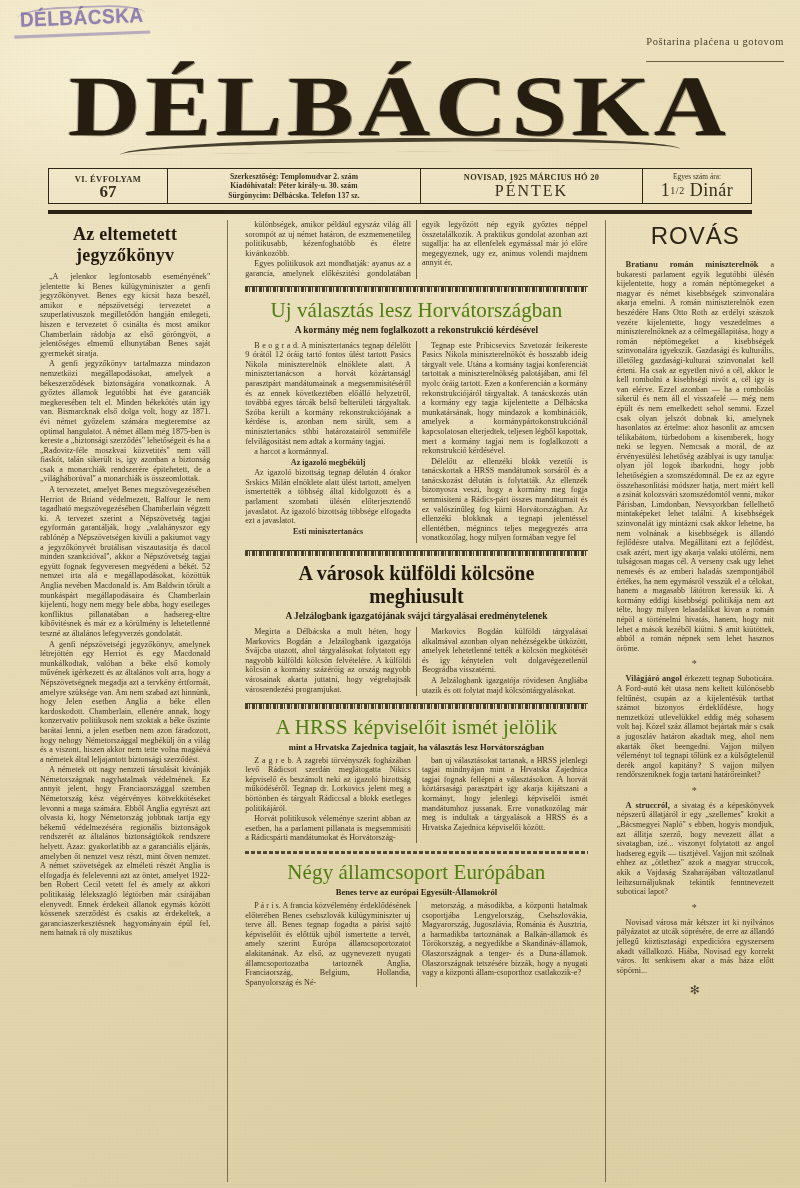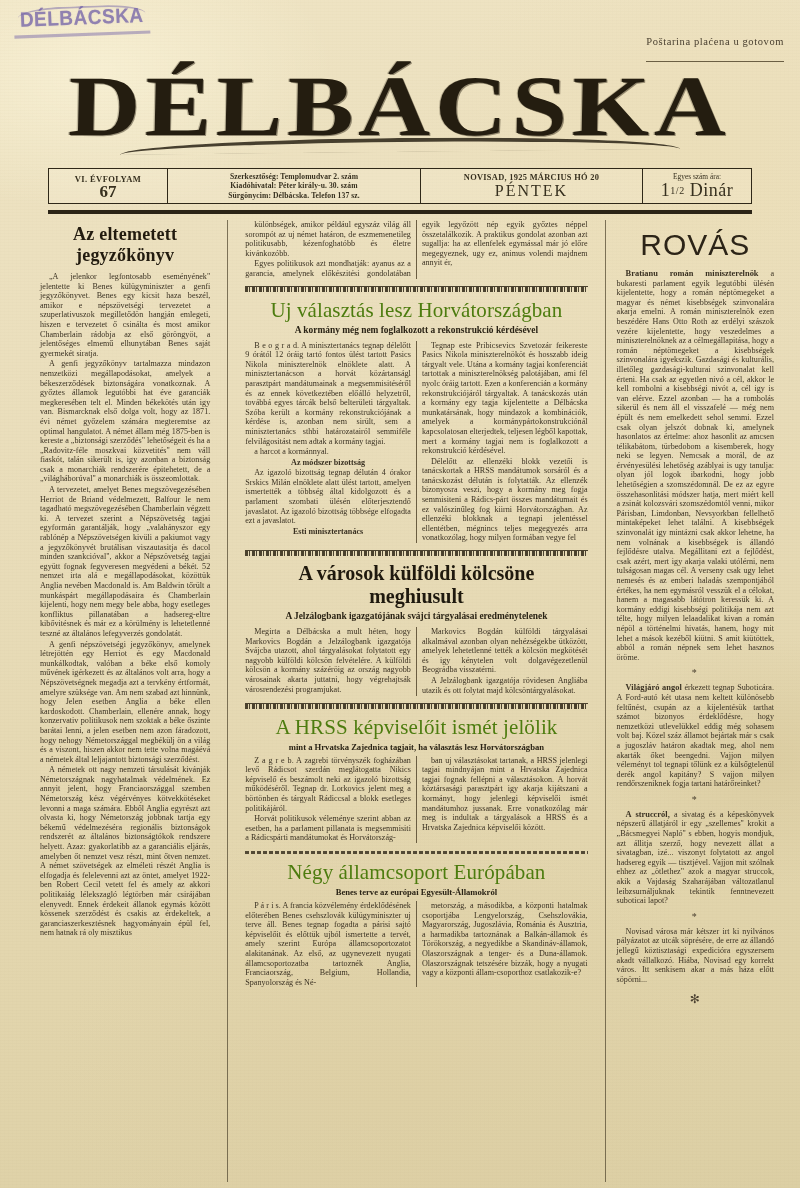--- a/index.html
+++ b/index.html
@@ -138,22 +138,22 @@
   .hd-sub{
     font-size:9.4px;font-weight:700;text-align:center;
     line-height:11px;margin:0 0 5px;color:#2a2315;
   }
   .hd-sub2{
     font-size:8.6px;font-weight:700;text-align:center;
     line-height:10px;margin:0 0 4px;color:#2a2315;
   }
   .hd-rovas{
     font-family:"Liberation Sans", sans-serif;
-    font-size:30px;font-weight:400;text-align:center;
-    letter-spacing:1px;color:#2c2417;margin:9px 0 8px;line-height:32px;
+    font-size:24px;font-weight:400;text-align:center;
+    letter-spacing:1px;color:#2c2417;margin:0 0 8px;line-height:32px;
   }
 
   .wavy{
     height:5px;margin:7px 0 4px;
     background:repeating-linear-gradient(
       90deg,#3a3120 0 3px, rgba(0,0,0,0) 3px 4px,
       #3a3120 4px 5px, rgba(0,0,0,0) 5px 7px);
     border-top:1.4px solid #3a3120;
     opacity:.9;
   }
@@ -244,21 +244,21 @@
         <p class="bt">Egyes politikusok azt mondhatják: ayanus az a garancia, amelynek előkészitési gondolatában egyik legyőzött nép egyik győztes néppel összetalálkozik. A praktikus gondolat azonban azt sugallja: ha az ellenfelek egymással már jó előre megegyeznek, ugy ez, animus volendi majdnem annyit ér,</p>
       </div>
 
       <div class="wavy"></div>
 
       <div class="hd-big">Uj választás lesz Horvátországban</div>
       <div class="hd-sub">A kormány még nem foglalkozott a rekonstrukció kérdésével</div>
       <div class="twocol blk">
         <p class="bt">B e o g r a d. A minisztertanács tegnap délelőtt 9 órától 12 óráig tartó fontos ülést tartott Pasics Nikola miniszterelnök elnöklete alatt. A minisztertanácson a horvát közártanságl parasztpárt mandátumainak a megsemmisitéséről és az ennek következtében előálló helyzetről, továbbá egyes tárcák belső belterületi tárgyaltak. Szóba került a kormány rekonstrukciójának a kérdése is, azonban nem sirült, sem a minisztertanács sthbi határozatairól semmiféle felvilágositást nem adtak a kormány tagjai.</p>
         <p class="bt">a harcot a kormánnyal.</p>
-        <p class="bt bl" style="text-align:center;text-indent:0">Az módszer bizottság</p>
+        <p class="bt bl" style="text-align:center;text-indent:0">Az igazoló megbékülj</p>
         <p class="bt">Az igazoló bizottság tegnap délután 4 órakor Srskics Milán elnöklete alatt ülést tartott, amelyen ismertették a többség által kidolgozott és a parlament szombati ülésén előterjesztendő javaslatot. Az igazoló bizottság többsége elfogadta ezt a javaslatot.</p>
         <p class="bt bl" style="text-align:center;text-indent:0">Esti minisztertanács</p>
         <p class="bt">Tegnap este Pribicsevics Szvetozár feikereste Pasics Nikola miniszterelnököt és hosszabb ideig tárgyalt vele. Utána a kormány tagjai konferenciát tartottak a miniszterelnökség palotájában, ami fél nyolc óráig tartott. Ezen a konferencián a kormány rekonstrukciójáról tárgyaltak. A tanácskozás után a kormány egy tagja kijelentette a Délbácska munkatársának, hogy mindazok a kombinációk, amelyek a kormánypártokonstrukciónál kapcsolatosan elterjedtek, teljesen légből kapottak, mert a kormány tagjai nem is foglalkozott a rekonstrukció kérdésével.</p>
         <p class="bt">Délelőtt az ellenzéki blokk vezetői is tanácskortak a HRSS mandátumok sorsáról és a tanácskozást délután is folytatták. Az ellenzék bizonyosra veszi, hogy a kormány meg fogja semmisiteni a Rádics-párt összes mandátumait és ez valószinűleg fog kiirni Horvátországban. Az ellenzéki blokknak a tegnapi jelentéssel ellentétben, mégnincs teljes megegyezés arra vonatkozólag, hogy milyen formában vegye fel</p>
       </div>
 
       <div class="wavy"></div>
 
       <div class="hd-big2">
         <span>A városok külföldi kölcsöne</span><br>

